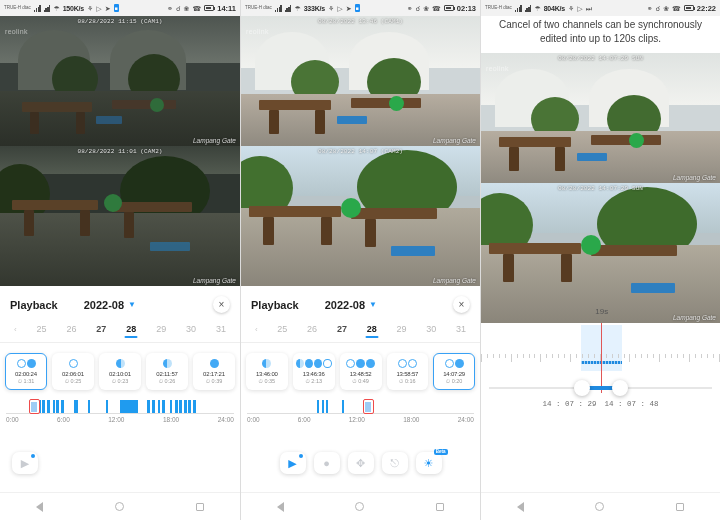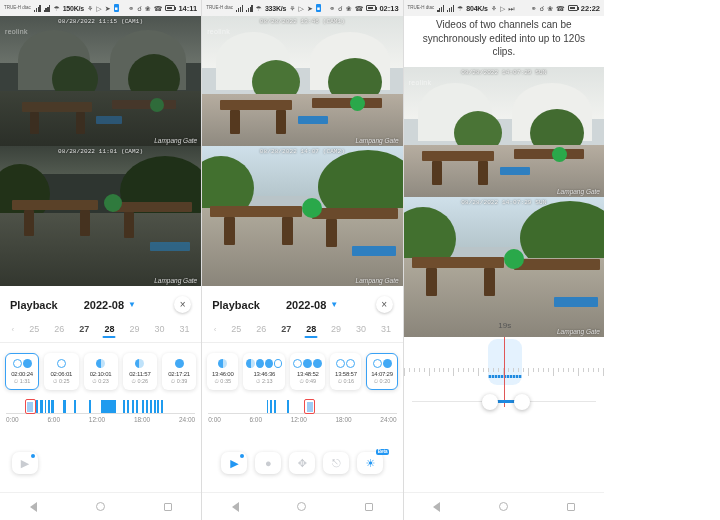--- a/index.html
+++ b/index.html
@@ -1,21 +1,21 @@
 <!DOCTYPE html>
 <html><head>
 <meta charset="utf-8">
 <style>
   * { box-sizing: border-box; margin:0; padding:0; }
   body {
     width:720px; height:520px; overflow:hidden;
     font-family:"Liberation Sans", sans-serif;
     background:#fff;
   }
-  .screens { display:flex; width:604px; height:520px; }
+  .screens { display:flex; width:720px; height:520px; }
   .screen { width:240px; height:520px; position:relative; background:#fff;
             display:flex; flex-direction:column; overflow:hidden; }
   .screen + .screen { border-left:1px solid #dcdcdc; }
 
   
   .statusbar {
     height:16px; background:#f2f2f2; color:#2b2b2b;
     display:flex; align-items:center; gap:3px;
     padding:0 4px; font-size:7px; flex:none; position:relative; z-index:5;
   }
@@ -157,21 +157,21 @@
   .dl-icon { color:#2196f3; font-size:13px; }
   .dl-note { padding:2px 14px 8px; text-align:center; font-size:10px;
              color:#3e3e3e; line-height:1.35; }
   .dl-cams { flex:none; }
   .trim { flex:none; padding:0 0 4px; position:relative; }
   .trim-ticks { position:relative; height:26px; margin-top:22px; }
   .tickrow { position:absolute; left:0; right:0; top:9px; height:10px;
              display:flex; justify-content:space-between; align-items:flex-start; }
   .tickrow i { width:1px; background:#cfcfcf; display:block; }
   .tickrow i.maj { height:8px; } .tickrow i.min { height:4px; }
-  .trim-sel { position:absolute; top:-20px; bottom:0; background:rgba(33,150,243,.12);border-radius:9px; }
+  .trim-sel { position:absolute; top:-20px; bottom:0; background:rgba(33,150,243,.12); }
   .trim-lab { position:absolute; top:-18px; left:50%; transform:translateX(-50%);
               font-size:8px; color:#555; }
   .trim-bar { position:absolute; top:16px; height:3px; background:#1f8ae0; }
   .trim-bar i { position:absolute; inset:0; display:block;
      background:repeating-linear-gradient(90deg,#fff 0 1px,transparent 1px 3px); opacity:.6; }
   .playhead { position:absolute; top:-22px; bottom:-22px; width:1px; background:#e05757; }
   .scrub { position:relative; height:22px; margin-top:6px; }
   .scrub-track { position:absolute; left:8px; right:8px; top:10px; height:1.5px; background:#e6e6e6; }
   .scrub-fill { position:absolute; top:9px; height:3.5px; background:#1f8ae0; }
   .handle { position:absolute; top:3px; width:16px; height:16px; border-radius:50%;
@@ -579,21 +579,21 @@
         <span class="sb-icon">☌</span>
         <span class="sb-icon">❀</span>
         <span class="sb-icon">☎</span>
         <span class="battery">
             <i></i>
           </span>
         <span class="clock">22:22</span>
       </div>
     </div>
 
-    <div class="dl-note">Videos of two channels can be synchronously edited into up to 120s clips.</div>
+    <div class="dl-note">Cancel of two channels can be synchronously edited into up to 120s clips.</div>
 
     <div class="dl-cams">
       <div class="cam" style="height:130px;background:#cfd6d8">
         <div class="scene">
           <div class="ceil" style="background:linear-gradient(#dfe3e1,#f1f2ef);height:40%"></div>
           <div class="arch" style="left:14px;top:16px;width:74px;height:58px;background:#eceeeb"></div>
           <div class="arch" style="left:108px;top:16px;width:80px;height:58px;background:#eeefec"></div>
           <div class="foliage" style="left:50px;top:44px;width:48px;height:44px;background:#4a7436"></div>
           <div class="foliage" style="left:126px;top:42px;width:54px;height:48px;background:#426b30"></div>
           <div class="floor" style="height:40%;background:linear-gradient(#b6ada0,#8f8a80)"></div>
@@ -678,20 +678,24 @@
             <i></i>
           </div>
         <div class="playhead" style="left:50%"></div>
       </div>
       <div class="scrub">
         <div class="scrub-track"></div>
         <div class="scrub-fill" style="left:44%;width:13%"></div>
         <div class="handle" style="left:39%"></div>
         <div class="handle" style="left:55%"></div>
       </div>
+      <div class="trim-times">
+        <span>14 : 07 : 29</span>
+        <span>14 : 07 : 48</span>
+      </div>
     </div>
 
     <div class="navbar" style="margin-top:auto">
       <span class="nav-tr"></span>
       <span class="nav-ci"></span>
       <span class="nav-sq"></span>
     </div>
   </div>
 
 </div>

